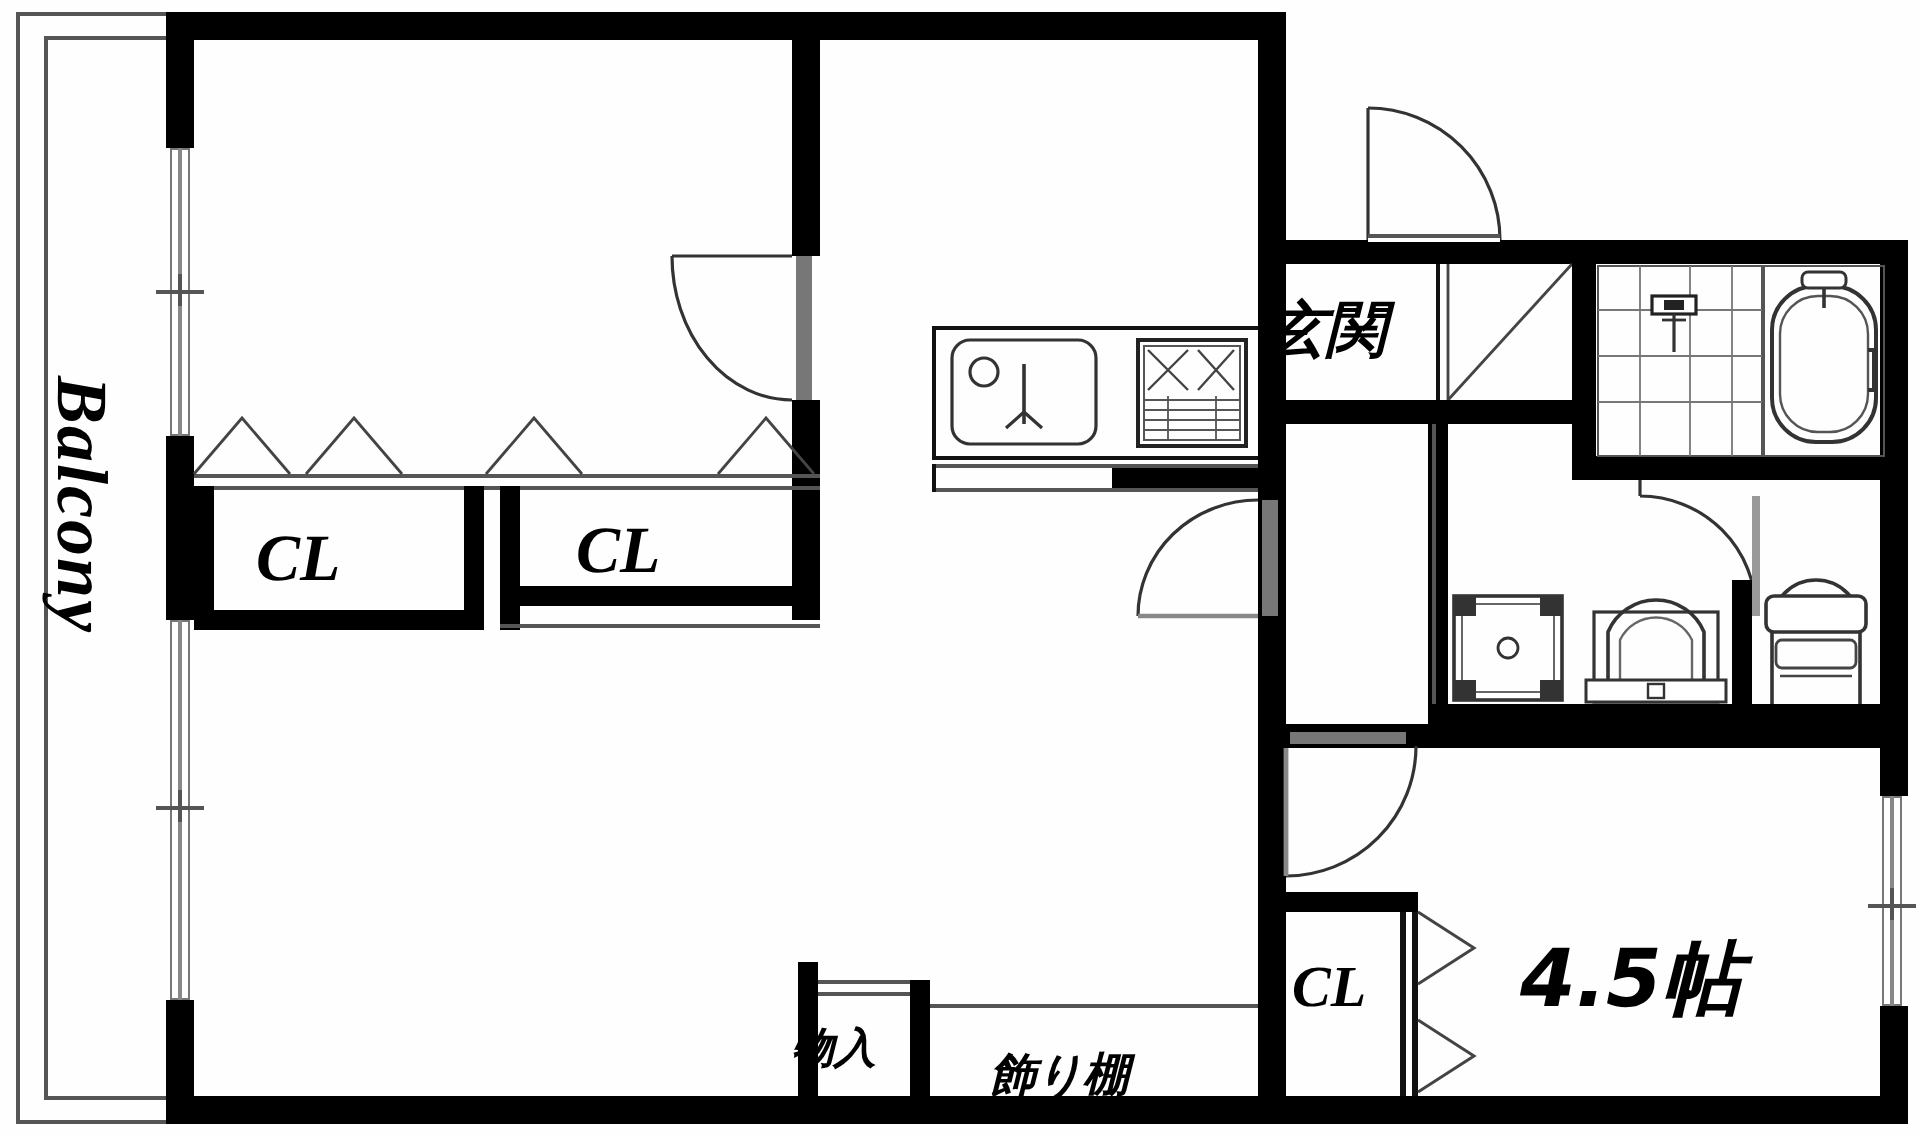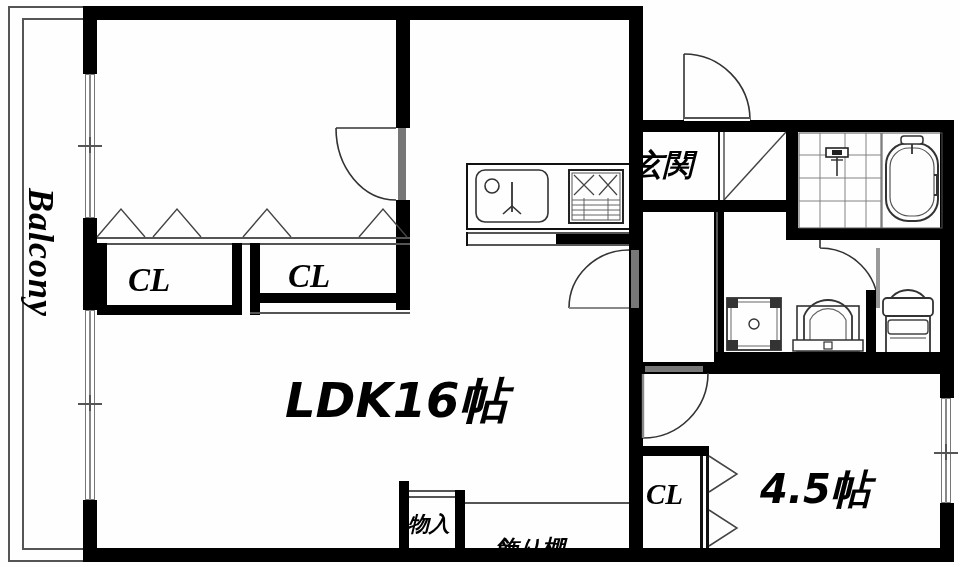--- a/index.html
+++ b/index.html
@@ -111,36 +111,35 @@
     <path d="M599,175 L617,195 M617,175 L599,195" stroke="#444" stroke-width="1.2"></path>
     <path d="M572,200 L620,200 M572,205 L620,205 M572,210 L620,210 M572,215 L620,215" stroke="#555" stroke-width="0.9"></path>
     <path d="M584,198 L584,220 M608,198 L608,220" stroke="#555" stroke-width="0.9"></path>
   </svg>
 
   <div class="ln" style="left:466px;top:232px;width:163px;height:1.5px;"></div>
   <div class="ln" style="left:466px;top:244px;width:163px;height:1.5px;"></div>
   <div class="w" style="left:556px;top:234px;width:73px;height:10px;"></div>
   <div class="tw" style="left:466px;top:232px;width:2px;height:14px;"></div>
 
-  <div class="label jp" style="left:285px;top:369px;font-size:48px;letter-spacing:0px;">LDK16帖</div>
 
   <div class="leaf" style="left:631px;top:250px;width:8px;height:58px;"></div>
   <svg style="left:0;top:0;width:960px;height:567px;">
     <path d="M629,250 A60,58 0 0 0 569,308" stroke="#333" stroke-width="1.6" fill="none"></path>
     <path d="M569,308 L629,308" stroke="#888" stroke-width="2.2" fill="none"></path>
   </svg>
 
   <div class="w" style="left:399px;top:481px;width:10px;height:67px;"></div>
   <div class="w" style="left:455px;top:490px;width:10px;height:58px;"></div>
   <div class="ln" style="left:409px;top:490px;width:46px;height:2px;"></div>
   <div class="ln" style="left:409px;top:496px;width:46px;height:1.5px;"></div>
-  <div class="label jp" style="left:408px;top:510px;font-size:21px;">物入</div>
+  <div class="label jp" style="left:396px;top:510px;font-size:21px;">物入</div>
 
   <div class="ln" style="left:465px;top:502px;width:164px;height:2px;"></div>
-  <div class="label jp" style="left:495px;top:533px;font-size:23px;">飾り棚</div>
+  <div class="label jp" style="left:495px;top:522px;font-size:23px;">飾り棚</div>
 
   <div class="w" style="left:643px;top:120px;width:143px;height:12px;"></div>
   <div class="w" style="left:643px;top:200px;width:143px;height:12px;"></div>
   <div class="tw" style="left:718px;top:132px;width:2px;height:68px;"></div>
 
   <svg style="left:0;top:0;width:960px;height:567px;">
     <path d="M684,120 L684,54" stroke="#333" stroke-width="1.6" fill="none"></path>
     <path d="M684,54 A66,66 0 0 1 750,120" stroke="#333" stroke-width="1.6" fill="none"></path>
   </svg>
   <div class="tw" style="left:684px;top:118px;width:66px;height:3px;background:#fff;"></div>

